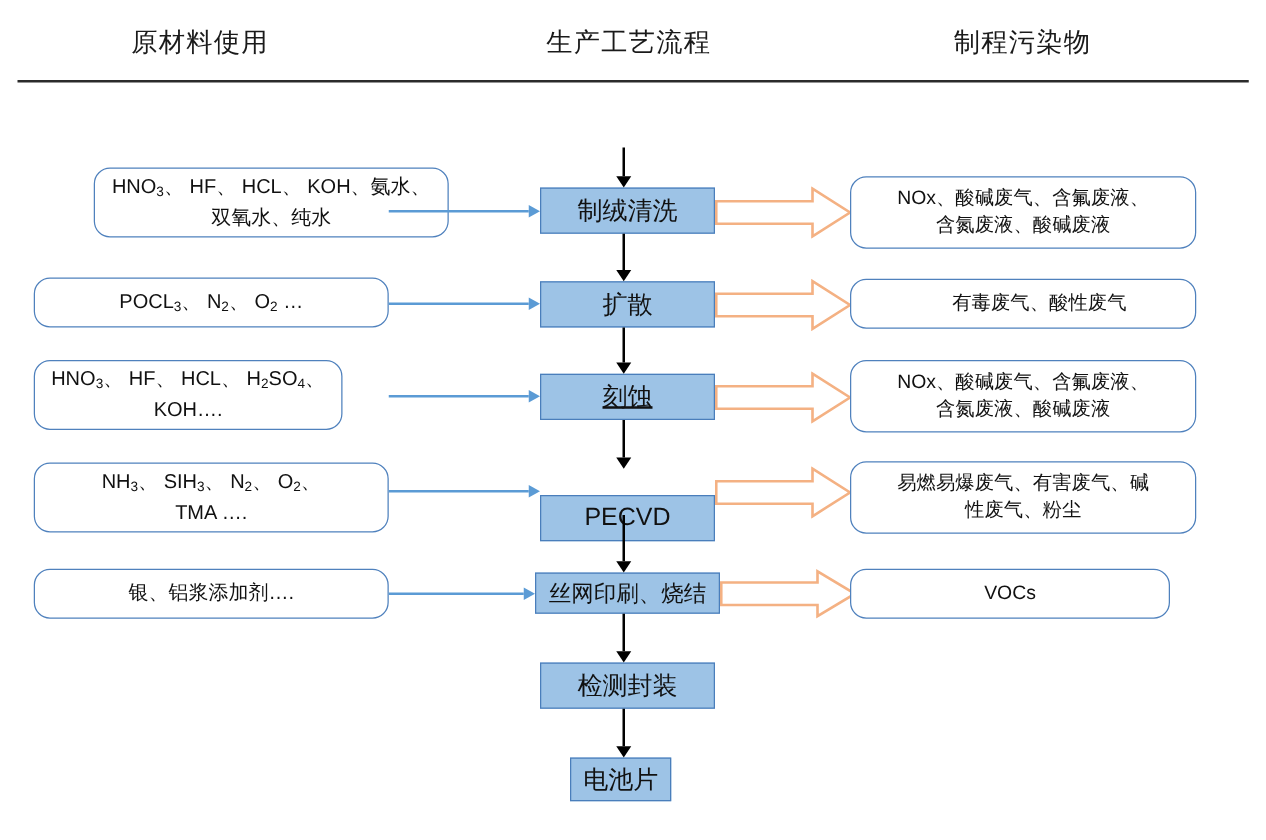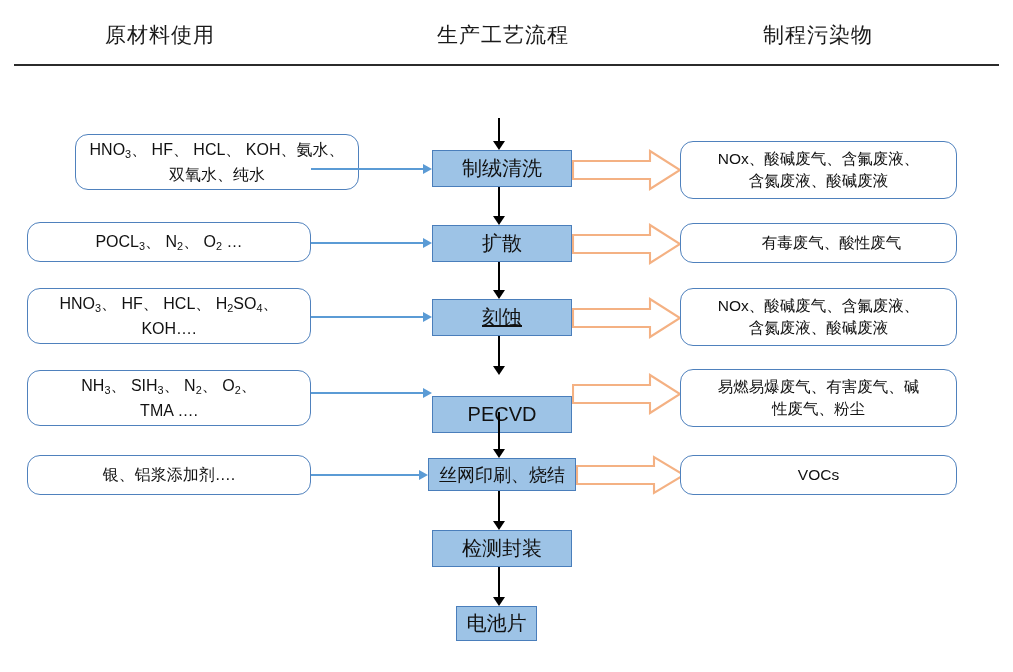--- a/index.html
+++ b/index.html
@@ -180,21 +180,21 @@
       HNO<sub>3</sub>、 HF、 HCL、 KOH、氨水、<br>双氧水、纯水
     </span>
   </div>
 
   <div class="side-box mat" style="left:27px; top:222px; width:284px; height:40px;">
     <span>
       POCL<sub>3</sub>、 N<sub>2</sub>、 O<sub>2</sub> …
     </span>
   </div>
 
-  <div class="side-box mat" style="left:27px; top:288px; width:284px; height:56px;">
+  <div class="side-box mat" style="left:27px; top:288px; width:247px; height:56px;">
     <span>
       HNO<sub>3</sub>、 HF、 HCL、 H<sub>2</sub>SO<sub>4</sub>、<br>KOH….
     </span>
   </div>
 
   <div class="side-box mat" style="left:27px; top:370px; width:284px; height:56px;">
     <span>
       NH<sub>3</sub>、 SIH<sub>3</sub>、 N<sub>2</sub>、 O<sub>2</sub>、<br>TMA ….
     </span>
   </div>
@@ -266,17 +266,17 @@
     </span>
   </div>
 
   <div class="side-box" style="left:680px; top:369px; width:277px; height:58px;">
     <span>
       <span>易燃易爆废气、有害废气、碱</span><br>
       <span>性废气、粉尘</span>
     </span>
   </div>
 
-  <div class="side-box" style="left:680px; top:455px; width:277px; height:40px;text-align:center;">
+  <div class="side-box" style="left:680px; top:455px; width:256px; height:40px;text-align:center;">
     <span>VOCs</span>
   </div>
 
 </div>
 
 </body></html>

